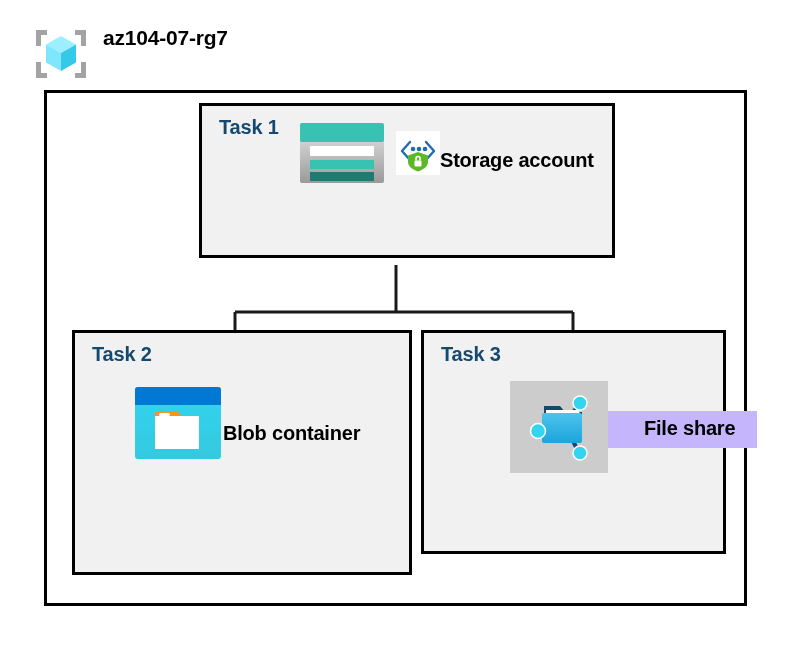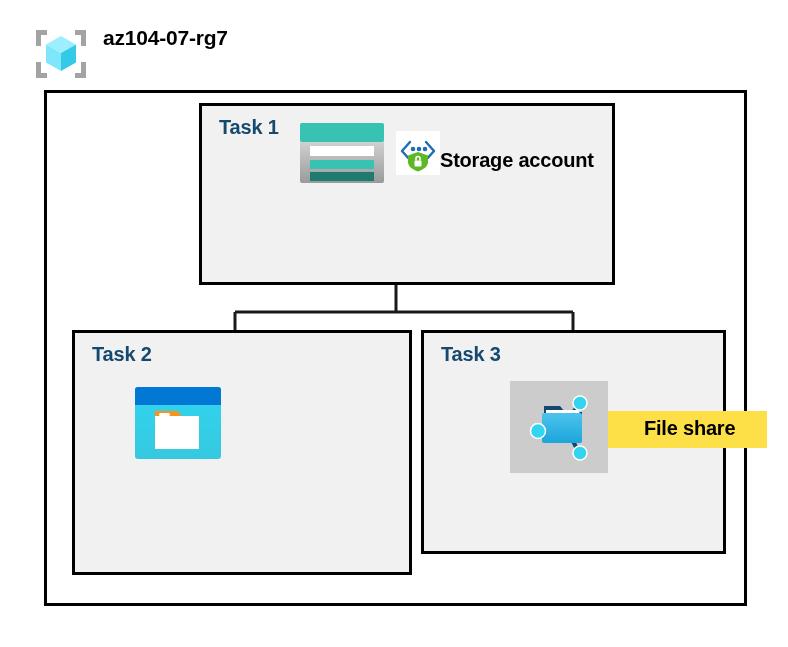--- a/index.html
+++ b/index.html
@@ -50,21 +50,21 @@
     background: transparent;
   }
 
   
   .task-box {
     position: absolute;
     background: #f1f1f1;
     border: 3px solid #000000;
     box-sizing: border-box;
   }
-  #task-1-box { left: 199px; top: 103px; width: 416px; height: 182px; }
+  #task-1-box { left: 199px; top: 103px; width: 416px; height: 155px; }
   #task-2-box { left: 72px;  top: 330px; width: 340px; height: 245px; }
   #task-3-box { left: 421px; top: 330px; width: 305px; height: 224px; }
 
   .task-label {
     position: absolute;
     left: 17px;
     top: 10px;
     font-size: 20px;
     font-weight: bold;
     color: #15496f;
@@ -79,22 +79,22 @@
     align-items: center;
   }
   .node-caption {
     font-size: 20px;
     font-weight: bold;
     color: #000000;
     white-space: nowrap;
     letter-spacing: -0.2px;
   }
   .node-caption.highlighted {
-    background: #fde047;
-    padding: 6px 32px 8px 36px;
+    background: #c4b5fd;
+    padding: 6px 22px 8px 36px;
   }
   .icon-wrap { line-height: 0; }
   .icon-wrap.highlighted { background: #cccccc; padding: 10px 16px; }
 
   
   #node-storage-account { left: 96px; top: 16px; }
   #node-storage-account .icon-row {
     display: flex;
     align-items: center;
     gap: 10px;
@@ -214,20 +214,21 @@
         </defs>
         <rect x="2" y="2" width="86" height="72" rx="3" fill="url(#blobBody)"></rect>
         <path d="M2 5 a3 3 0 0 1 3 -3 h80 a3 3 0 0 1 3 3 v15 h-86 z" fill="#0078d4"></path>
 
         <path d="M22 26 h22 l6 6 h-28 z" fill="#f7941e"></path>
         <rect x="26" y="28" width="11" height="3" rx="1.5" fill="#ffffff"></rect>
 
         <rect x="22" y="31" width="44" height="33" fill="#ffffff"></rect>
       </svg>
     </span>
+    <span class="node-caption">Blob container</span>
   </div>
 </div>
 
 <div class="task-box" id="task-3-box">
   <span class="task-label">Task 3</span>
 
   <div class="node" id="node-file-share">
     <span class="icon-wrap highlighted">
       <svg width="66" height="72" viewBox="0 0 66 72" xmlns="http://www.w3.org/2000/svg">
         <defs>

